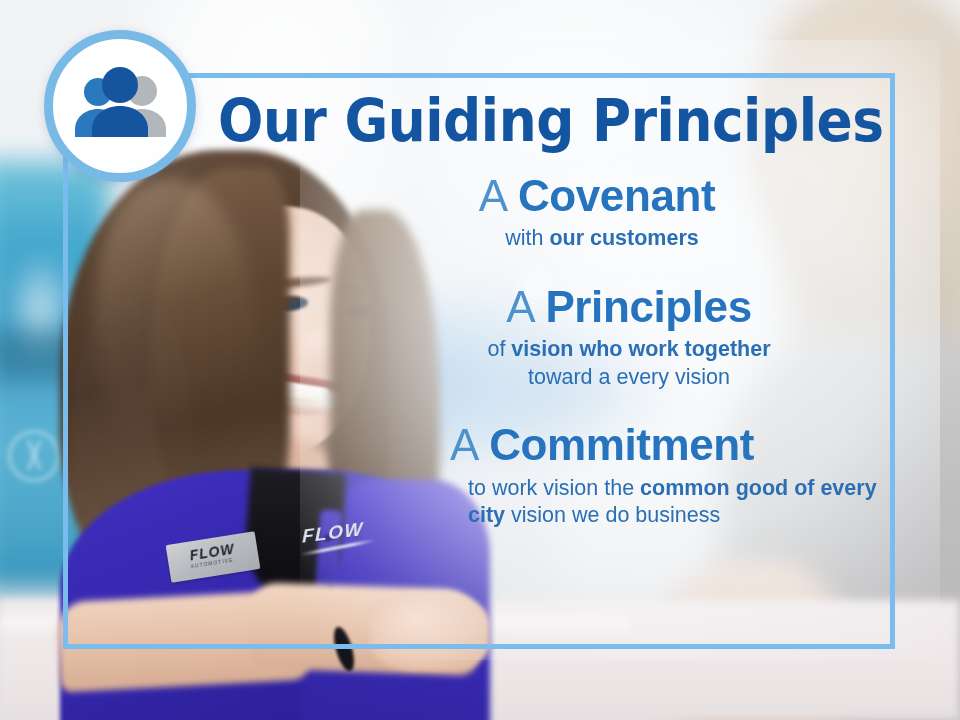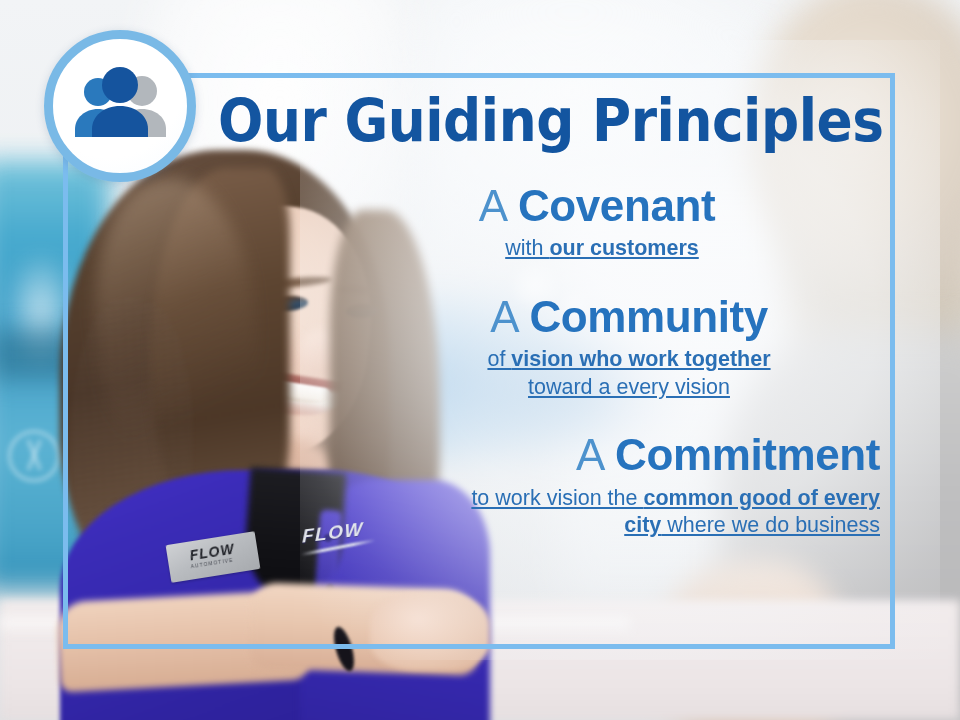--- a/index.html
+++ b/index.html
@@ -495,21 +495,21 @@
     letter-spacing: -0.5px;
     color: #1355a0;
     transform: scaleX(0.92);
     transform-origin: left center;
     white-space: nowrap;
   }
 
   .principles {
     position: absolute;
     left: 300px;
-    top: 182px;
+    top: 172px;
     width: 580px;
     text-align: center;
   }
 
   .principle { margin-bottom: 6px; }
 
   .p-title {
     font-family: "Liberation Sans", sans-serif;
     font-size: 44px;
     line-height: 1.1;
@@ -524,28 +524,27 @@
     font-weight: bold;
     letter-spacing: -0.4px;
   }
 
   .p-sub {
     font-family: "Liberation Sans", sans-serif;
     font-size: 21.5px;
     line-height: 1.28;
     color: #2a6fb5;
     margin-top: 5px;
-    text-decoration: underline;
   }
   .p-sub b { font-weight: bold; color: #2a6fb5; }
 
   
   .pr-covenant   { text-align: center; margin-left: 14px; }
   .pr-community  { text-align: center; margin-left: 78px; margin-top: 30px; }
-  .pr-commitment { text-align: right; margin-left: 150px; margin-top: 30px; }
+  .pr-commitment { text-align: left; margin-left: 150px; margin-top: 30px; }
 
   .pr-covenant .p-sub   { margin-left: 10px; }
   .pr-community .p-sub  { margin-left: 0px; }
   .pr-commitment .p-sub { margin-left: 18px; max-width: 430px; margin-right: 0; }
 </style>
 </head>
 <body>
 
 <div id="poster">
 
@@ -638,31 +637,31 @@
       <div class="p-title">
         <span class="p-article">A </span><span class="p-word">Covenant</span>
       </div>
       <div class="p-sub">
         <span>with </span><b>our customers</b>
       </div>
     </div>
 
     <div class="principle pr-community">
       <div class="p-title">
-        <span class="p-article">A </span><span class="p-word">Community</span>
+        <span class="p-article">A </span><span class="p-word">Principles</span>
       </div>
       <div class="p-sub">
         <span>of </span><b>vision who work together</b><br>
         <span>toward a every vision</span>
       </div>
     </div>
 
     <div class="principle pr-commitment">
       <div class="p-title">
         <span class="p-article">A </span><span class="p-word">Commitment</span>
       </div>
       <div class="p-sub">
-        <span>to work vision the </span><b>common good of every city</b><span> where we do business</span>
+        <span>to work vision the </span><b>common good of every city</b><span> vision we do business</span>
       </div>
     </div>
 
   </div>
 </div>
 
 </body></html>

